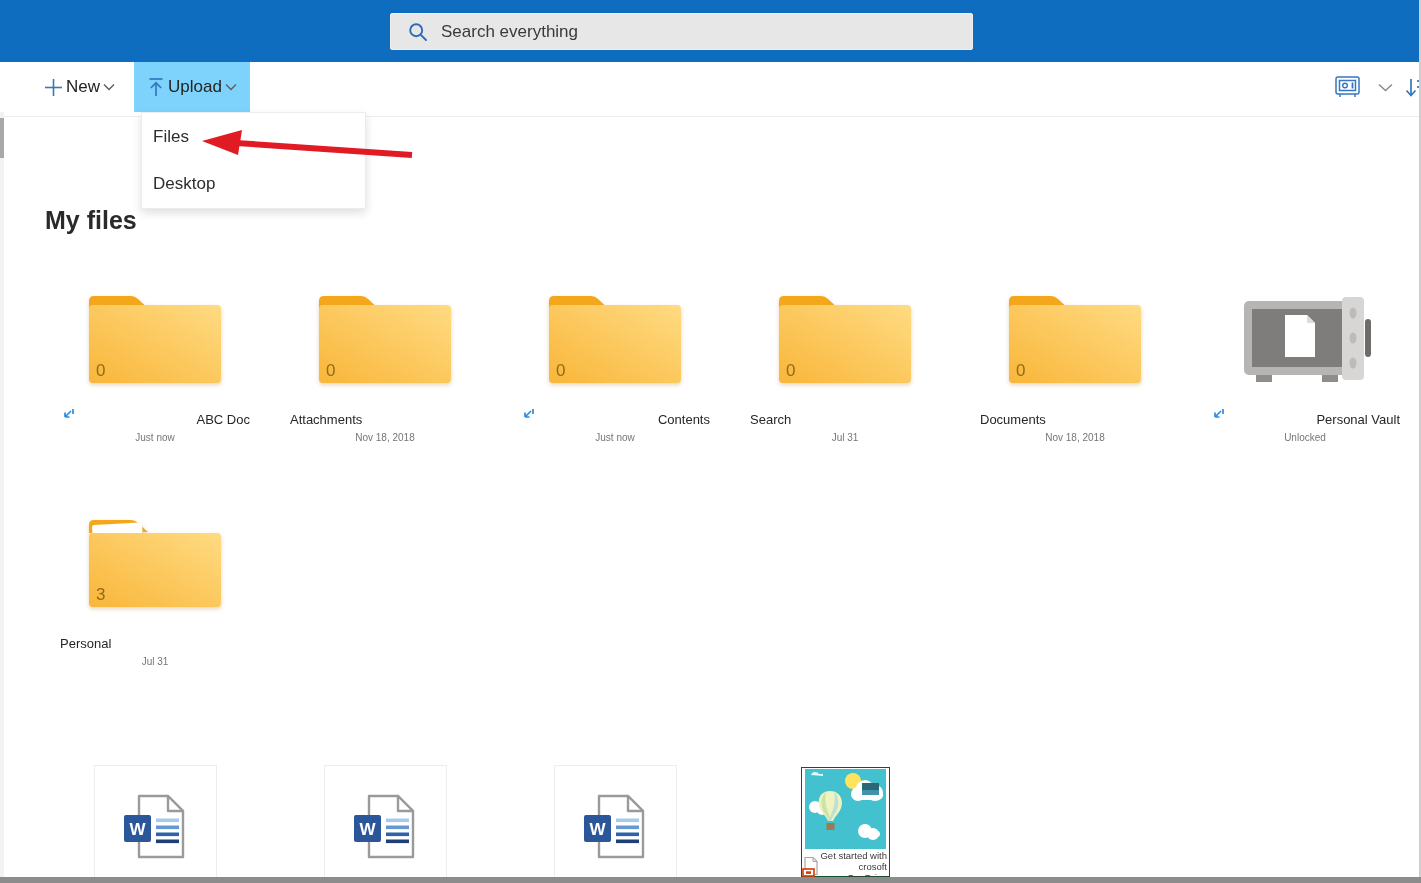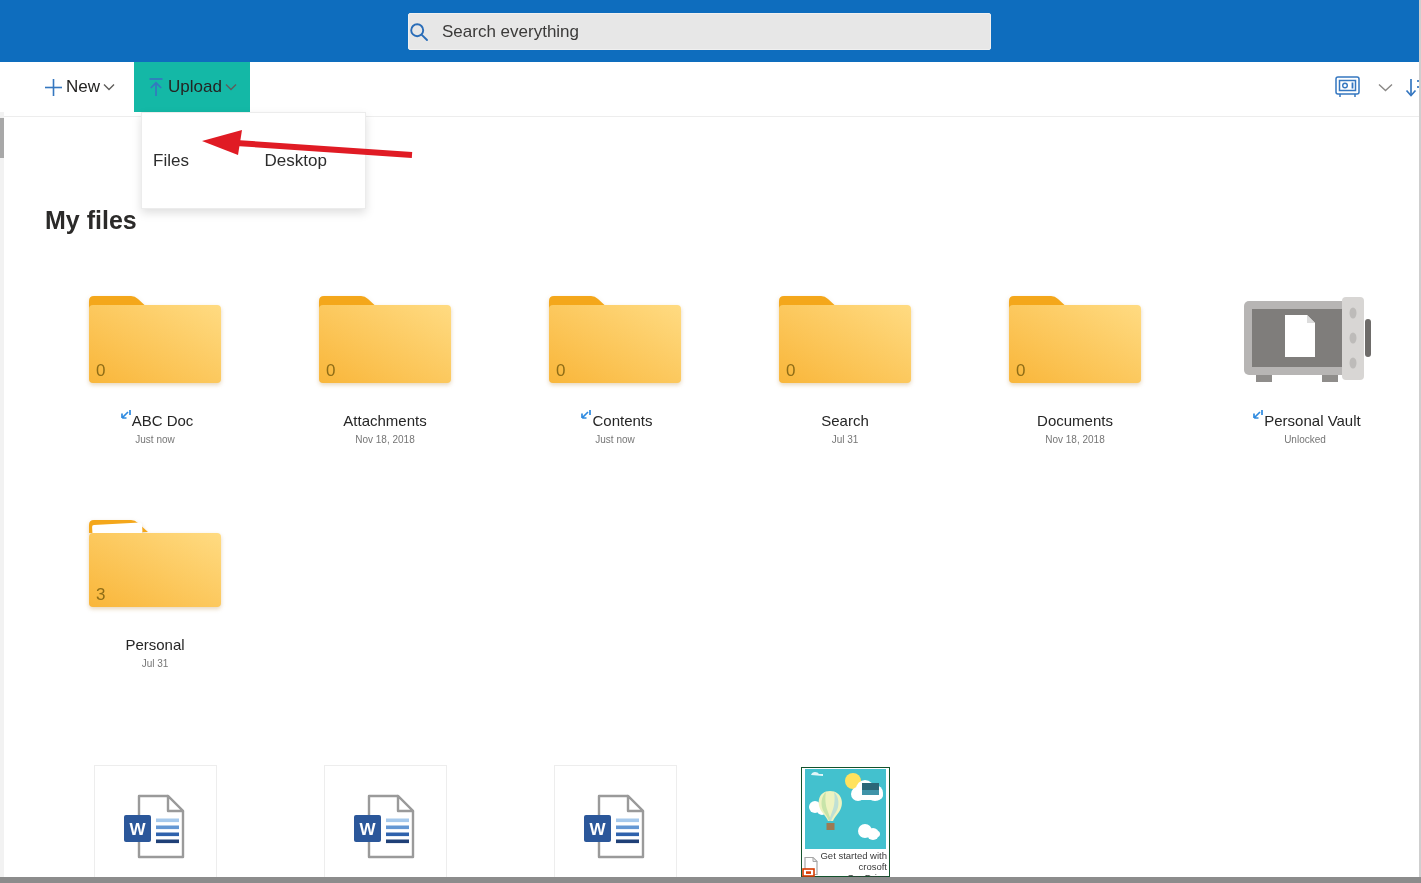--- a/index.html
+++ b/index.html
@@ -6,59 +6,59 @@
   html,body { background:#fff; }
   .screen {
     position:relative; width:1421px; height:883px; overflow:hidden;
     font-family:"Liberation Sans", sans-serif; background:#ffffff;
   }
   
   .topbar { position:absolute; left:0; top:0; width:100%; height:62px; background:#0e6dbe; }
   .searchbox {
     position:absolute; left:390px; top:13px; width:583px; height:37px;
     background:#e7e7e7; border:1px solid #f0f0f0; border-radius:2px;
-    display:flex; align-items:center; gap:13px;margin-left:18px;
+    display:flex; align-items:center; padding-left:17px; gap:13px;
   }
   .searchbox input {
     flex:1; border:none; outline:none; background:transparent;
     font-family:"Liberation Sans", sans-serif; font-size:17px; color:#3b3a39;
   }
   .searchbox input::placeholder { color:#3b3a39; opacity:1; }
   
   .toolbar {
     position:absolute; left:0; top:62px; width:100%; height:55px; background:#fff;
     border-bottom:1px solid #ededed; display:flex; align-items:flex-start;
   }
   .tb-btn {
     height:50px; display:flex; align-items:center; gap:3px; padding:0 13px;
     background:transparent; border:none; cursor:pointer;
     font-family:"Liberation Sans", sans-serif; font-size:17px; color:#252423;
   }
   .tb-btn.new { margin-left:31px; }
-  .tb-btn.upload { background:#14b8a6; margin-left:6px; }
+  .tb-btn.upload { background:#7dd3fc; margin-left:6px; }
   .tb-right { position:absolute; right:28px; top:0; height:50px; display:flex; align-items:center; gap:16px; }
   .sort-cut { position:absolute; left:1404px; top:76px; }
   
   .menu {
     position:absolute; left:141px; top:112px; width:225px; height:97px;
     background:#fff; border:1px solid #ececec; box-shadow:0 4px 9px rgba(0,0,0,.13);
-    z-index:5; display:flex; 
+    z-index:5; display:flex; flex-direction:column;
   }
   .menu-item {
     flex:1; display:flex; align-items:center; padding-left:11px;
     font-size:17px; color:#2d2d2d; cursor:pointer;
   }
   
   .arrow-overlay { position:absolute; left:190px; top:125px; z-index:6; pointer-events:none; }
   
   .page-title { position:absolute; left:45px; top:190px; font-size:25px; font-weight:700; color:#2b2a29;margin-top:16px; }
   
   .tile { position:absolute; width:190px; text-align:center; cursor:pointer; }
   .tile .icon-wrap { height:104px; display:flex; align-items:flex-end; justify-content:center; }
-  .tile .name-row { margin-top:27px; font-size:15px; color:#262626; display:flex; align-items:center; justify-content:center; }
+  .tile .name-row { margin-top:27px; font-size:13px; color:#262626; display:flex; align-items:center; justify-content:space-between; }
   .tile .name-row .sync { margin-right:0px; margin-top:-10px; }
   .tile .date { margin-top:5px; font-size:10px; color:#767676; }
   .folder-svg { filter:drop-shadow(0 2px 2px rgba(176,120,30,.30)); }
   .t0 { left:60px;  top:281px; }
   .t1 { left:290px; top:281px; }
   .t2 { left:520px; top:281px; }
   .t3 { left:750px; top:281px; }
   .t4 { left:980px; top:281px; }
   .t5 { left:1210px;top:281px; }
   .t6 { left:60px;  top:505px; }

